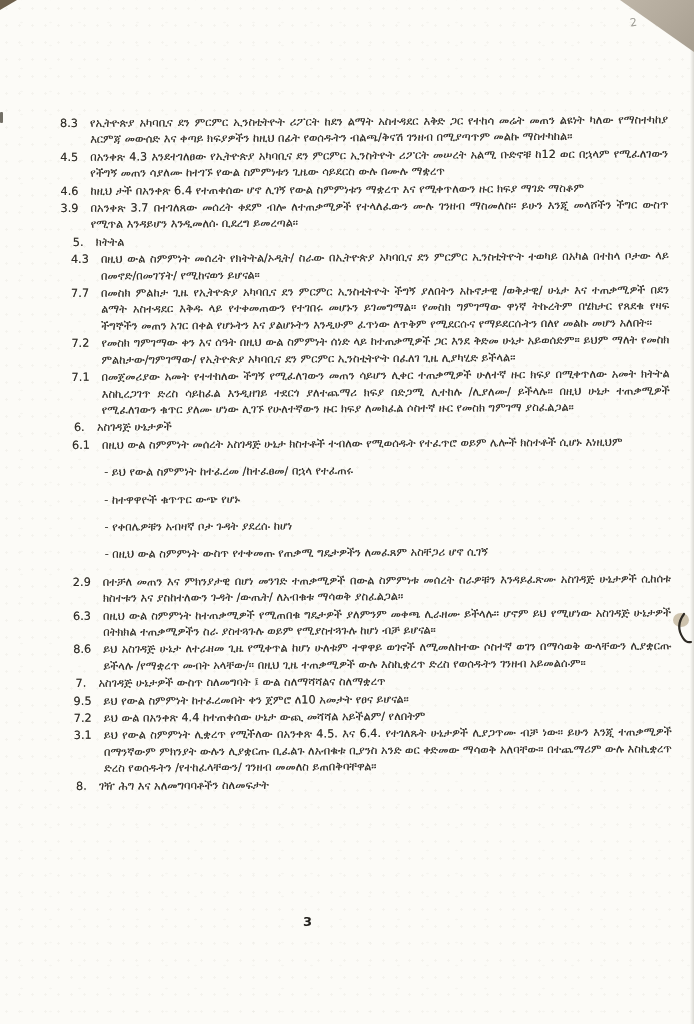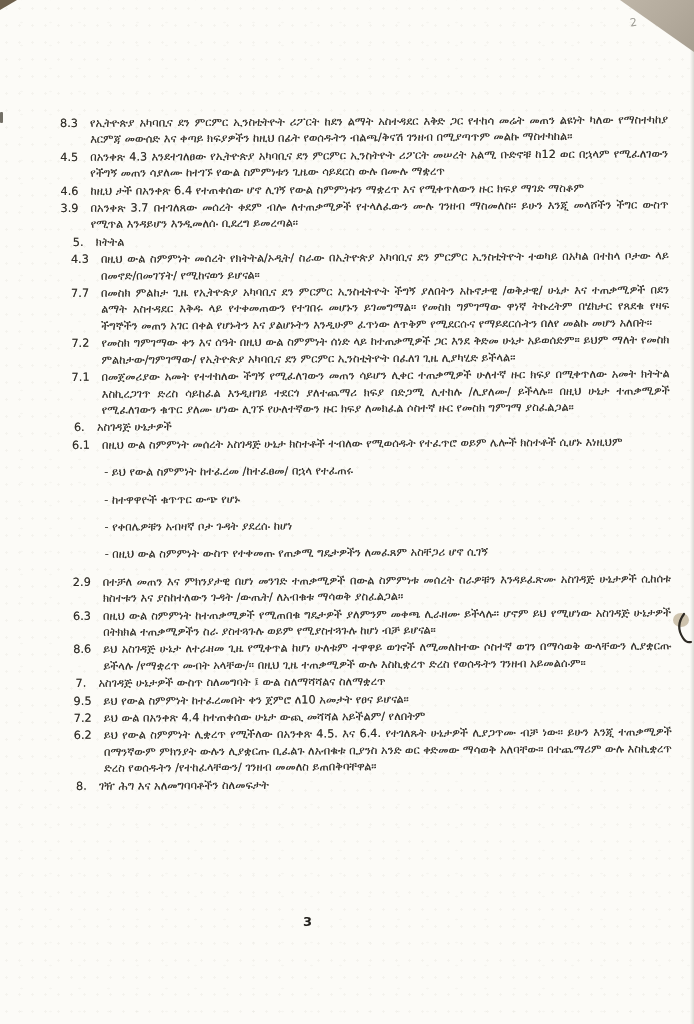--- a/index.html
+++ b/index.html
@@ -161,21 +161,21 @@
       </div>
       <div class="para sub">
         <span class="num">9.5</span>
         <span class="txt">ይህ የውል ስምምነት ከተፈረመበት ቀን ጀምሮ ለ10 አመታት የፀና ይሆናል።</span>
       </div>
       <div class="para sub">
         <span class="num">7.2</span>
         <span class="txt">ይህ ውል በአንቀጽ 4.4 ከተጠቀሰው ሁኔታ ውጪ መሻሻል አይችልም/ የለበትም</span>
       </div>
       <div class="para sub">
-        <span class="num">6.2</span>
+        <span class="num">3.1</span>
         <span class="txt">ይህ የውል ስምምነት ሊቋረጥ የሚችለው በአንቀጽ 4.5. እና 6.4. የተገለጹት ሁኔታዎች ሊያጋጥሙ ብቻ ነው። ይሁን እንጂ ተጠቃሚዎች በማንኛውም ምክንያት ውሉን ሊያቋርጡ ቢፈልጉ ለአብቁቱ ቢያንስ አንድ ወር ቀድመው ማሳወቅ አለባቸው። በተጨማሪም ውሉ እስኪቋረጥ ድረስ የወሰዱትን /የተከፈላቸውን/ ገንዘብ መመለስ ይጠበቅባቸዋል።</span>
       </div>
       <div class="para main">
         <span class="num">8.</span>
         <span class="txt">ገዥ ሕግ እና አለመግባባቶችን ስለመፍታት</span>
       </div>
     </div>
 
   <div class="page-number">3</div>
 

